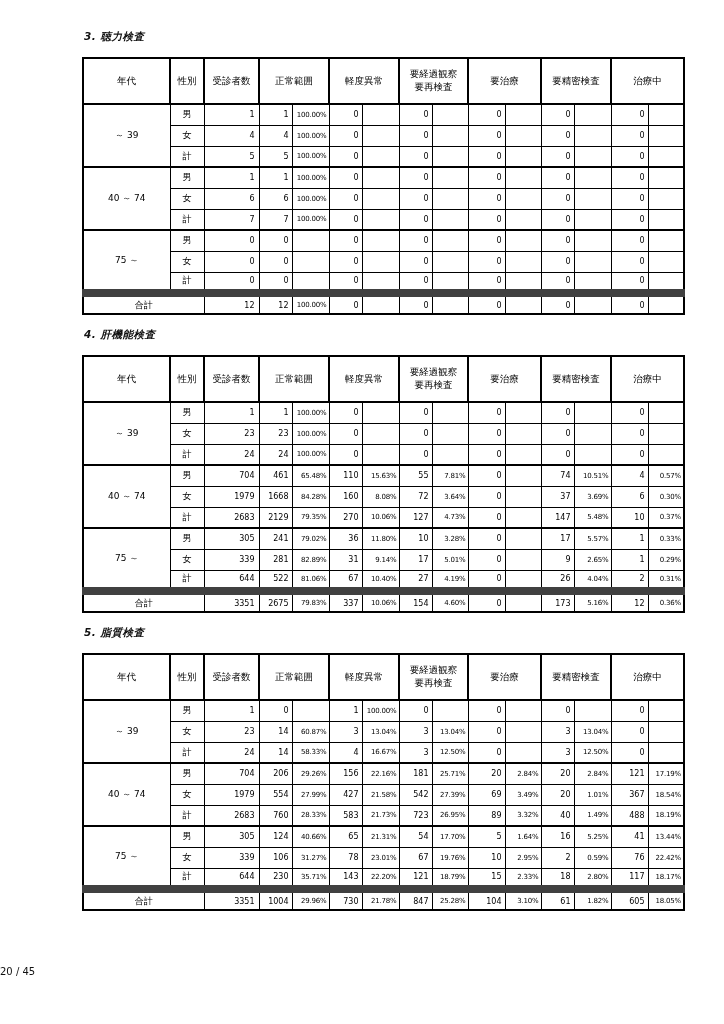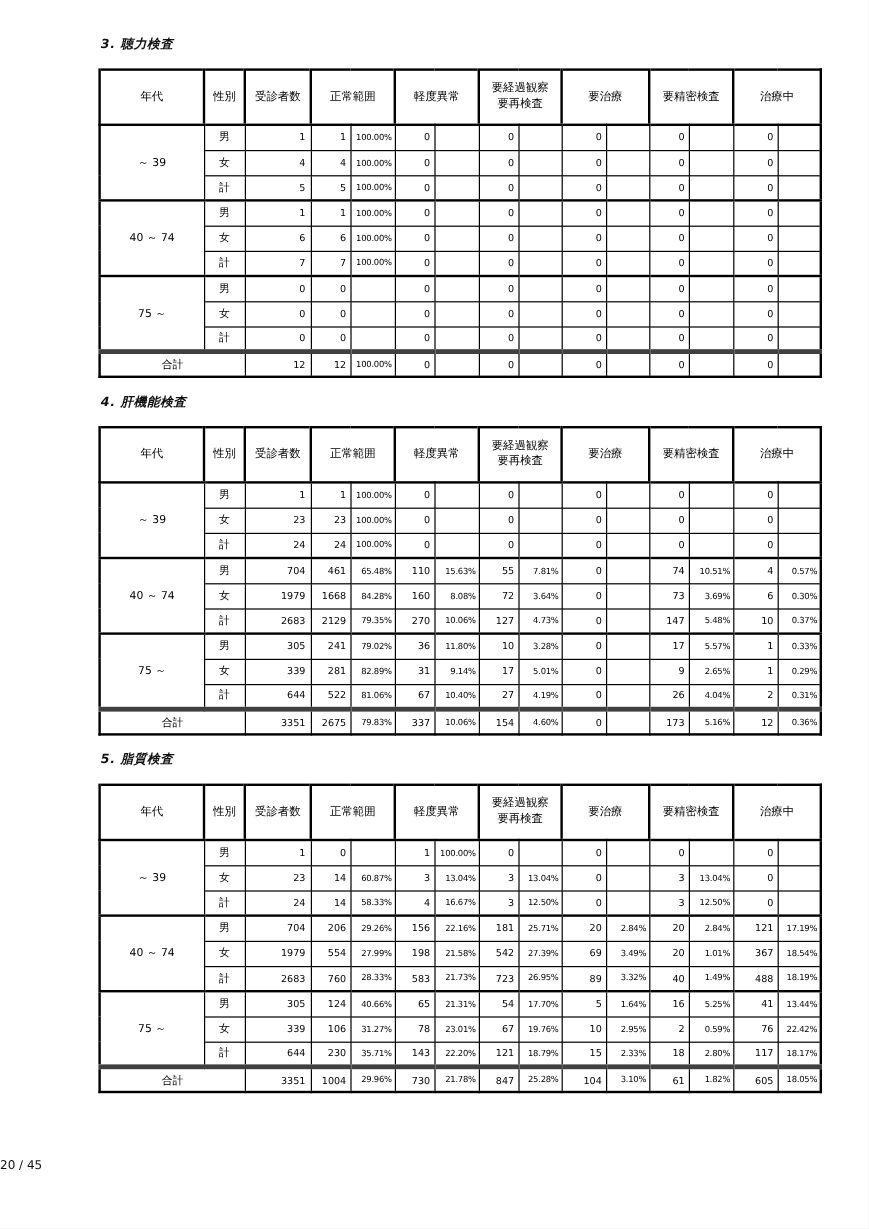--- a/index.html
+++ b/index.html
@@ -35,21 +35,21 @@
     border-left:2px solid #000; border-bottom:2px solid #000;
   }
   table.rpt td { height:21px; vertical-align:middle; }
   td.age  { font-size:9px;  text-align:center; }
   td.sex  { font-size:9px;  text-align:center; border-left:2px solid #000; }
   td.exam { font-size:8px;  text-align:right; padding-right:4px; border-left:2px solid #000; }
   td.c    { font-size:8px;  text-align:right; padding-right:3px; border-left:2px solid #000; }
   td.p    { font-size:7px;  text-align:right; padding-right:2px; letter-spacing:-0.2px; border-left:1px solid #a8a8a8; }
   td.totallabel { font-size:9px; text-align:center; }
   tr.gsep td  { border-top:2px solid #000; }
-  tr.total td { border-top:4px solid #404040; }
+  tr.total td { border-top:8px solid #404040; }
   .footer {
     position:absolute; left:0; right:0; top:966px;
     text-align:left; font-size:10px; color:#111;
   }
 </style>
 </head>
 <body>
 
 <div class="page">
 
@@ -360,21 +360,21 @@
             <td class="sex">女</td>
             <td class="exam">1979</td>
             <td class="c">1668</td>
             <td class="p">84.28%</td>
             <td class="c">160</td>
             <td class="p">8.08%</td>
             <td class="c">72</td>
             <td class="p">3.64%</td>
             <td class="c">0</td>
             <td class="p"></td>
-            <td class="c">73</td>
+            <td class="c">37</td>
             <td class="p">3.69%</td>
             <td class="c">6</td>
             <td class="p">0.30%</td>
           </tr>
           <tr>
             <td class="sex">計</td>
             <td class="exam">2683</td>
             <td class="c">2129</td>
             <td class="p">79.35%</td>
             <td class="c">270</td>
@@ -556,21 +556,21 @@
             <td class="c">20</td>
             <td class="p">2.84%</td>
             <td class="c">121</td>
             <td class="p">17.19%</td>
           </tr>
           <tr>
             <td class="sex">女</td>
             <td class="exam">1979</td>
             <td class="c">554</td>
             <td class="p">27.99%</td>
-            <td class="c">198</td>
+            <td class="c">427</td>
             <td class="p">21.58%</td>
             <td class="c">542</td>
             <td class="p">27.39%</td>
             <td class="c">69</td>
             <td class="p">3.49%</td>
             <td class="c">20</td>
             <td class="p">1.01%</td>
             <td class="c">367</td>
             <td class="p">18.54%</td>
           </tr>

